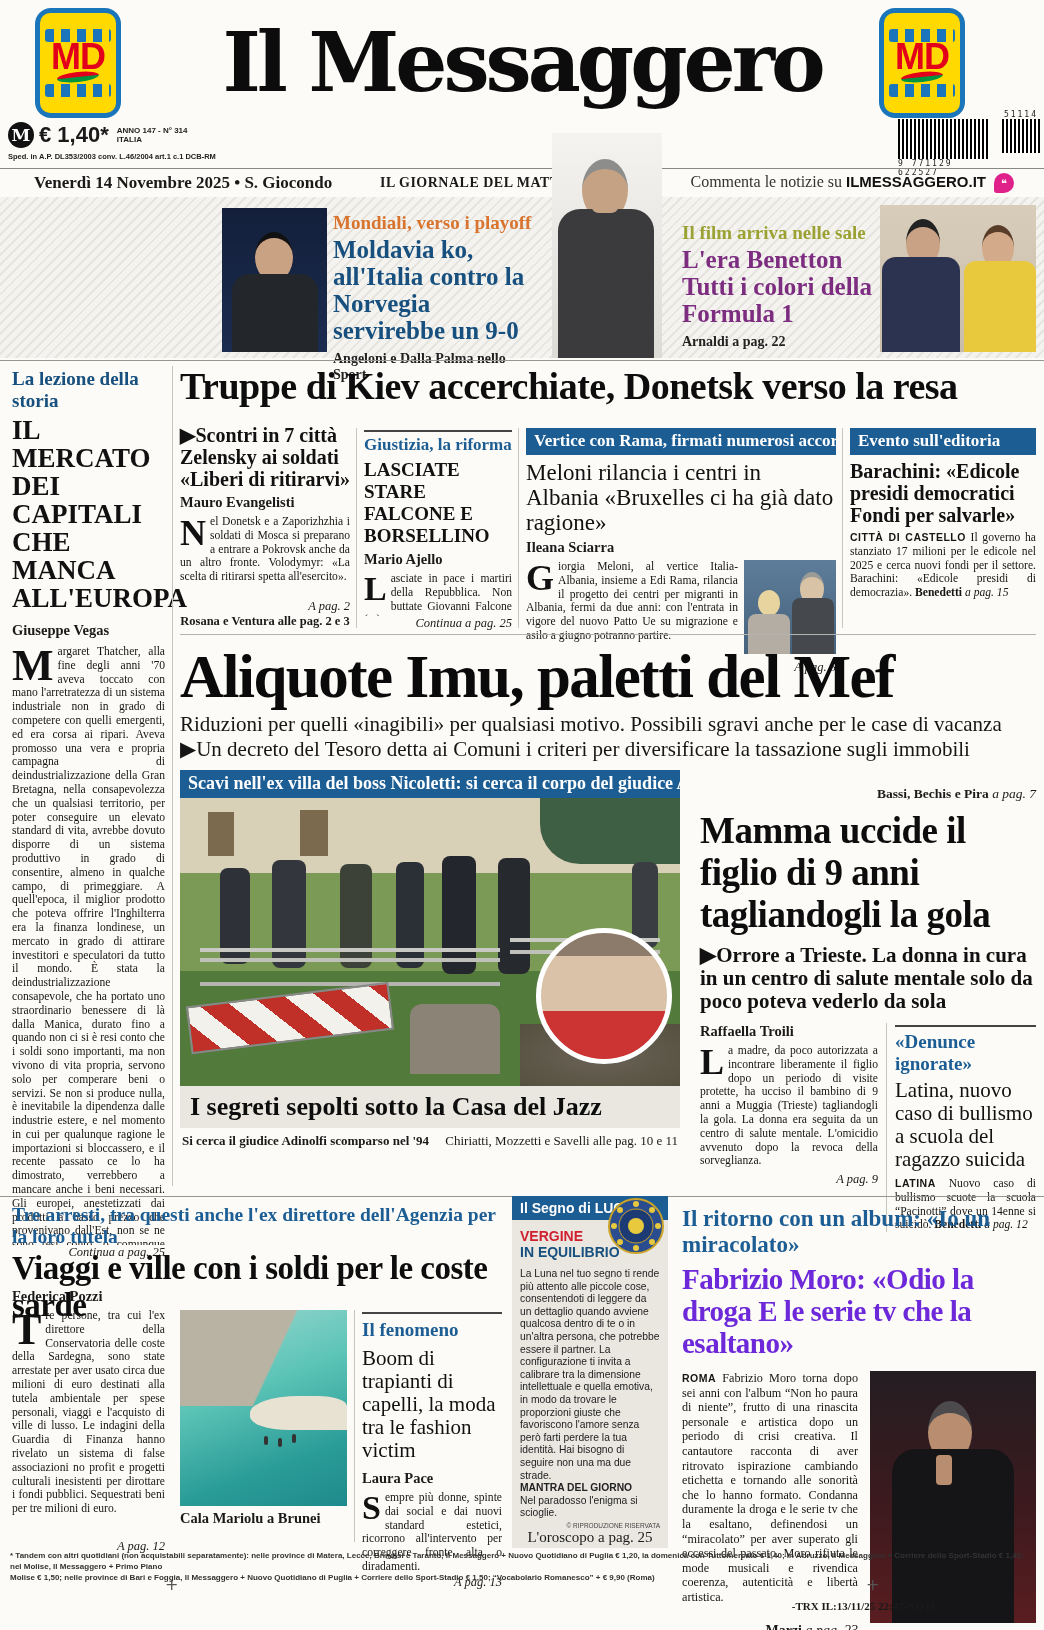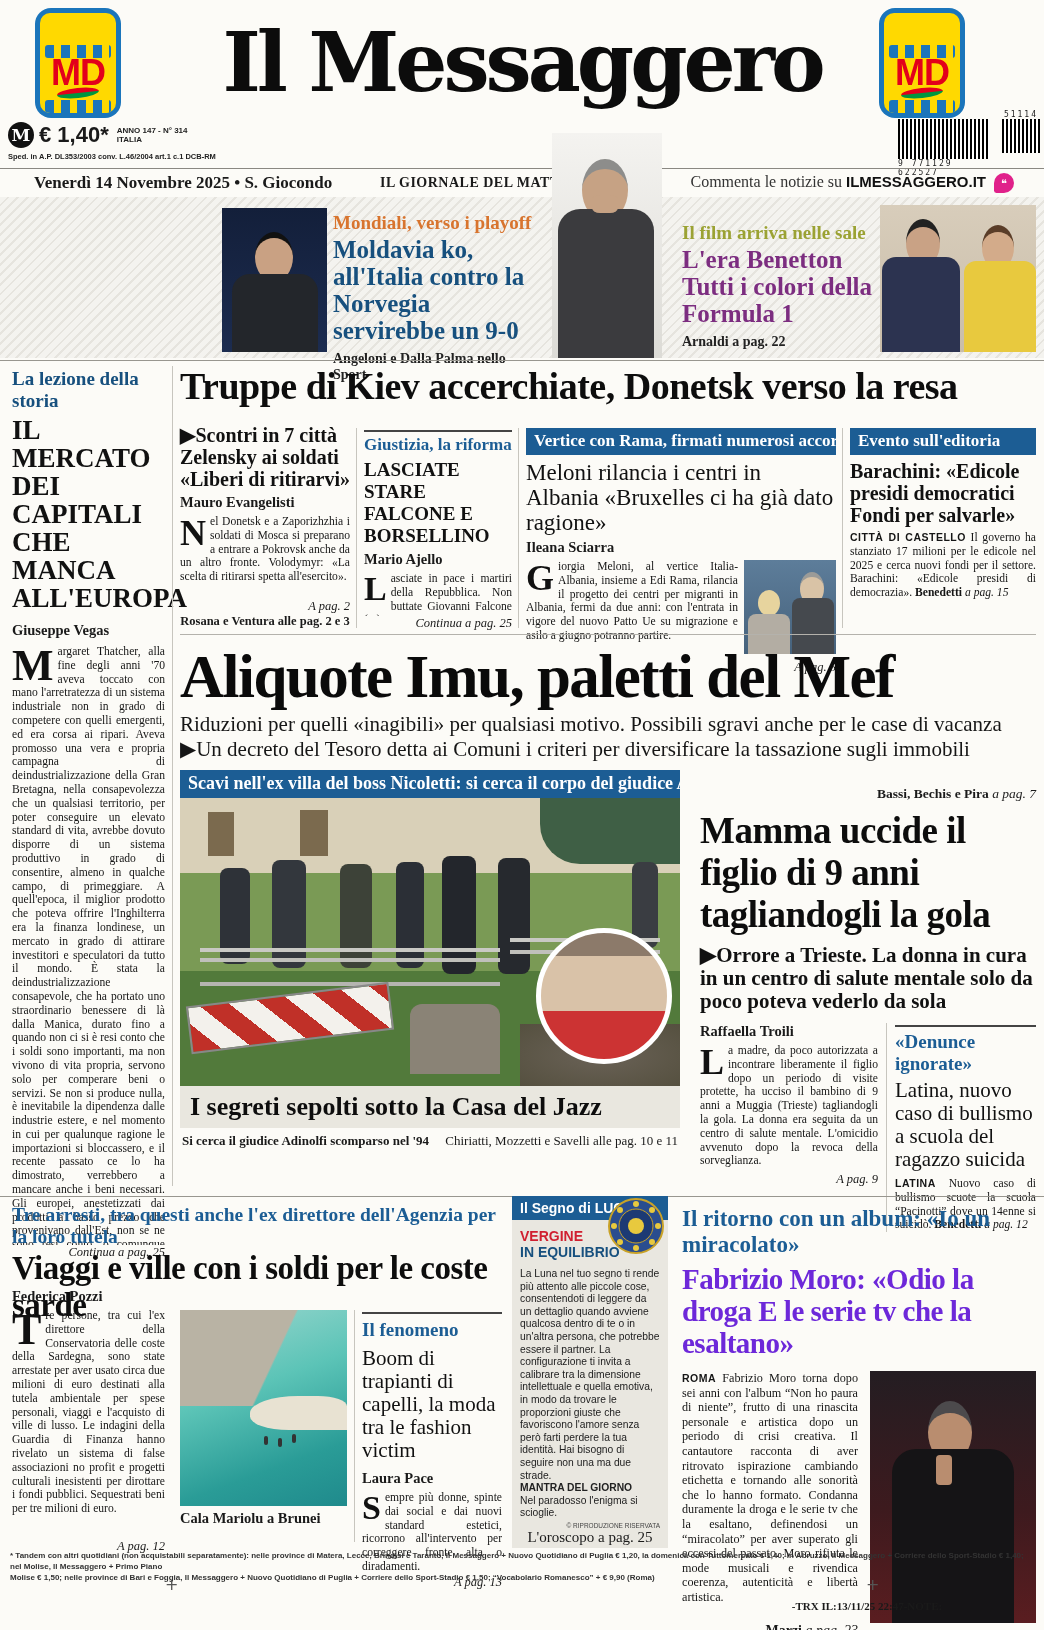--- a/index.html
+++ b/index.html
@@ -5,21 +5,21 @@
 <style>
   html,body{margin:0;padding:0;background:#777;}
   #page{position:relative;width:1044px;height:1630px;margin:0 auto;background:#fcfbf7;
         font-family:"Liberation Serif",serif;color:#1a1a1a;overflow:hidden;}
   .abs{position:absolute;}
   .hr{position:absolute;height:1px;background:#98968f;}
   .vr{position:absolute;width:1px;background:#c7c5be;}
 
   
   .md-logo{position:absolute;width:86px;height:110px;background:#1b75bb;border-radius:16px;padding:5px;box-sizing:border-box;}
-  .md-in{width:100%;height:100%;background:#ffd900;border-radius:10px;display:flex;flex-direction:column;justify-content:flex-end;align-items:center;overflow:hidden;}
+  .md-in{width:100%;height:100%;background:#ffd900;border-radius:10px;display:flex;flex-direction:column;justify-content:center;align-items:center;overflow:hidden;}
   .md-str{width:86%;height:13px;background:repeating-linear-gradient(90deg,#1b75bb 0 9px,#ffd900 9px 16px);border-radius:3px;}
   .md-txt{font-family:"Liberation Sans",sans-serif;font-weight:bold;font-size:36px;color:#e3001b;line-height:30px;letter-spacing:-1px;}
   .md-sw{width:55%;height:10px;border-radius:50%;background:linear-gradient(#e3001b 45%,#00963f 55%);transform:rotate(-6deg);margin-bottom:2px;}
   .mast-title{position:absolute;left:130px;width:784px;top:14px;text-align:center;
       font-family:"DejaVu Serif",serif;font-weight:900;font-size:82px;letter-spacing:-4px;color:#0c0c0c;white-space:nowrap;}
   .m-badge{display:inline-block;width:26px;height:26px;border-radius:50%;background:#111;color:#fff;
       text-align:center;font-weight:bold;font-size:17px;line-height:26px;font-family:"DejaVu Serif",serif;vertical-align:middle;}
   .price{font-family:"Liberation Sans",sans-serif;font-weight:bold;font-size:22px;vertical-align:middle;margin-left:5px;}
   .issue-col{display:inline-block;vertical-align:middle;margin-left:4px;font-family:"Liberation Sans",sans-serif;font-size:8px;font-weight:bold;color:#222;line-height:9px;}
   .shipping{font-family:"Liberation Sans",sans-serif;font-size:7.5px;font-weight:bold;color:#222;}

